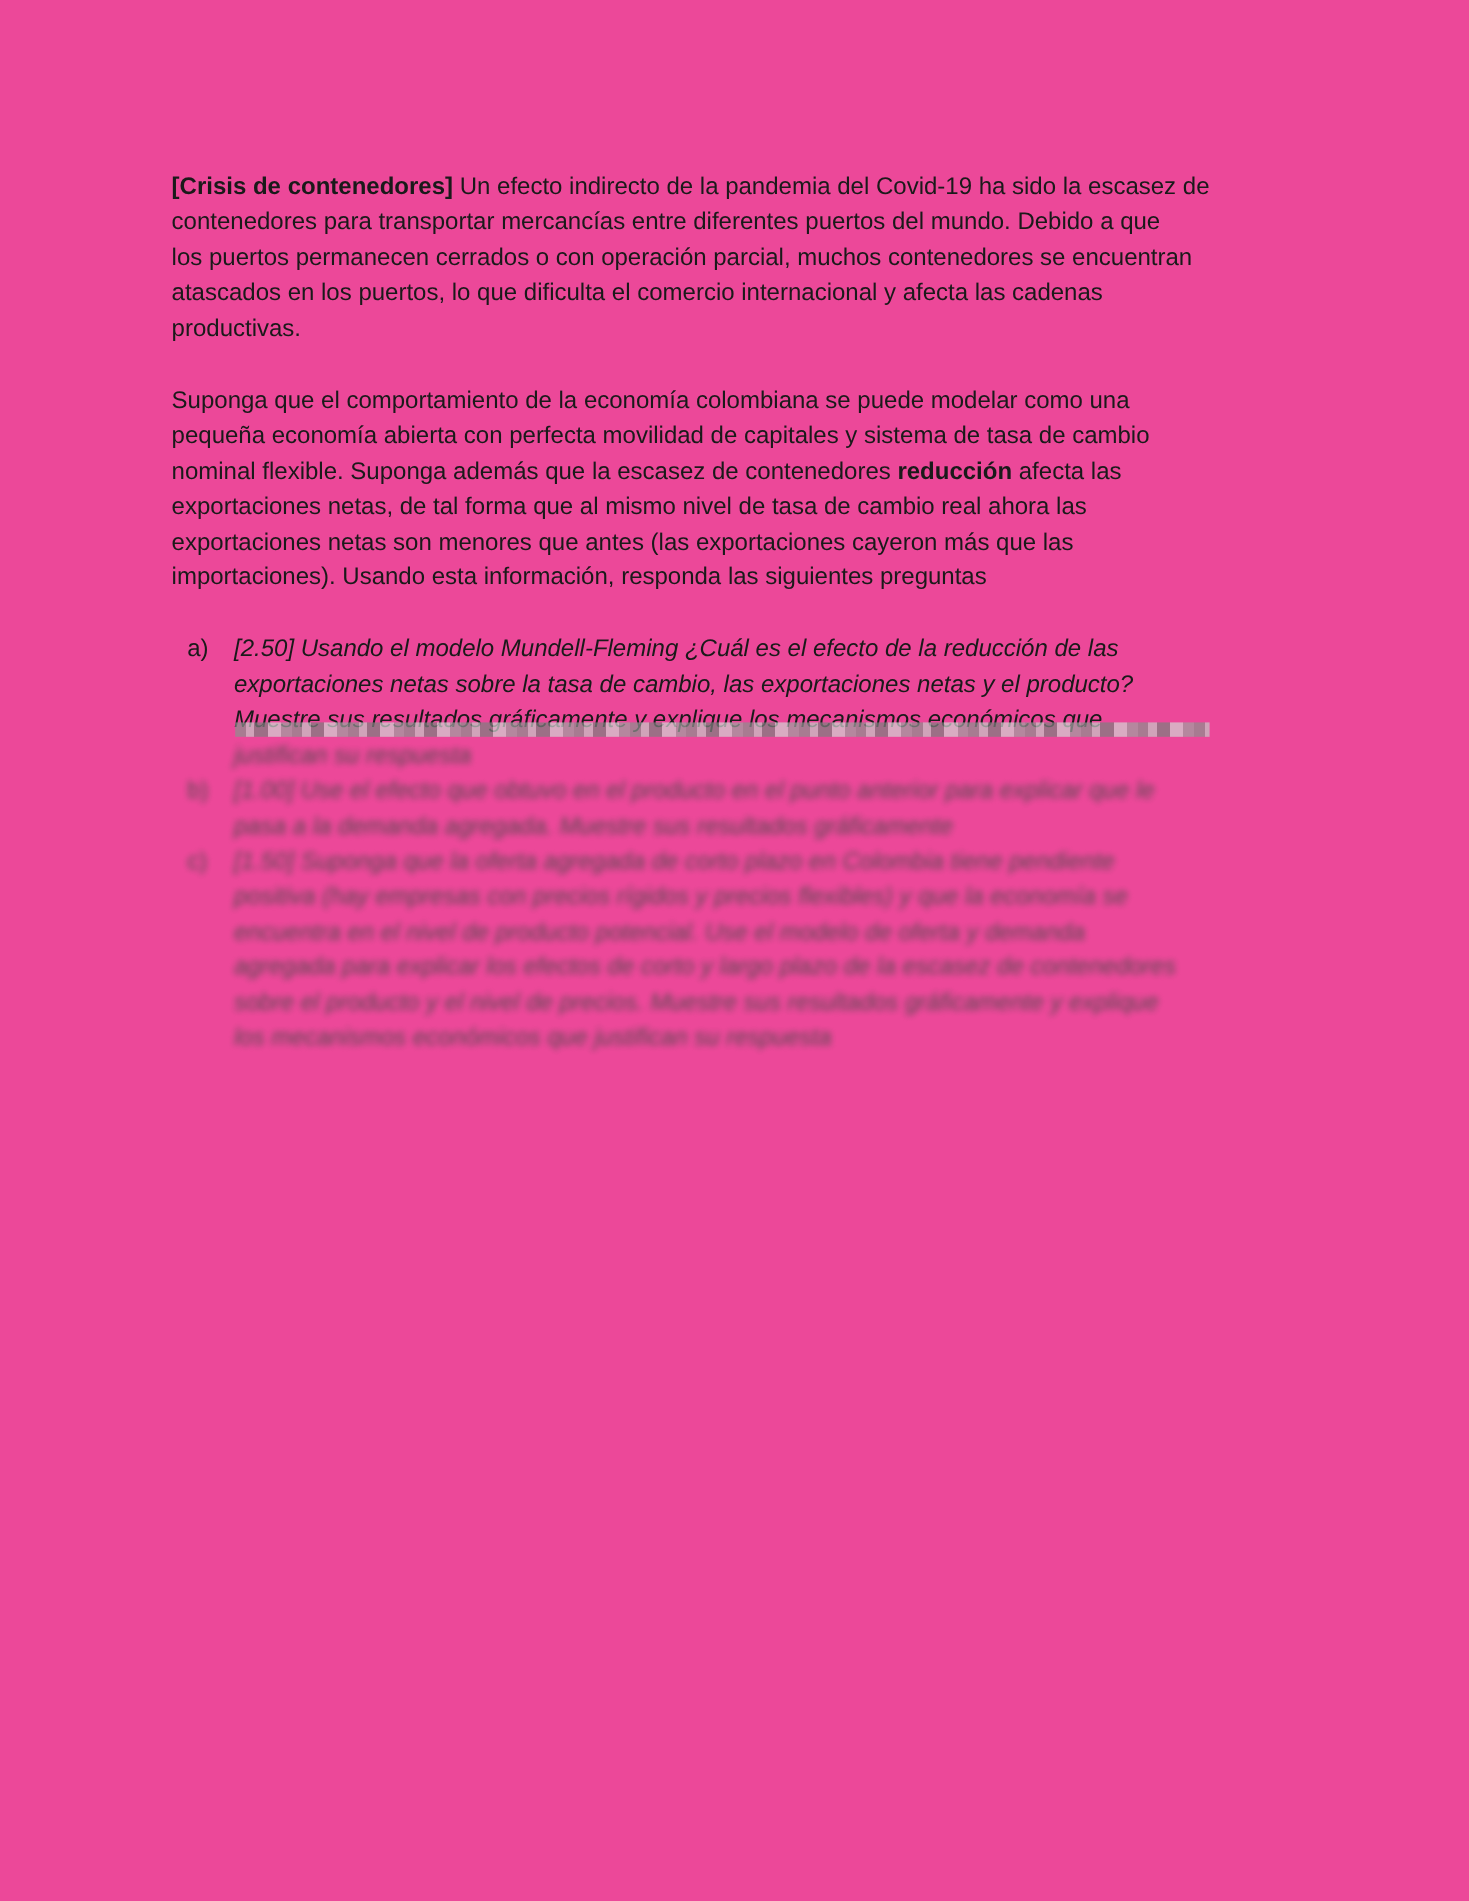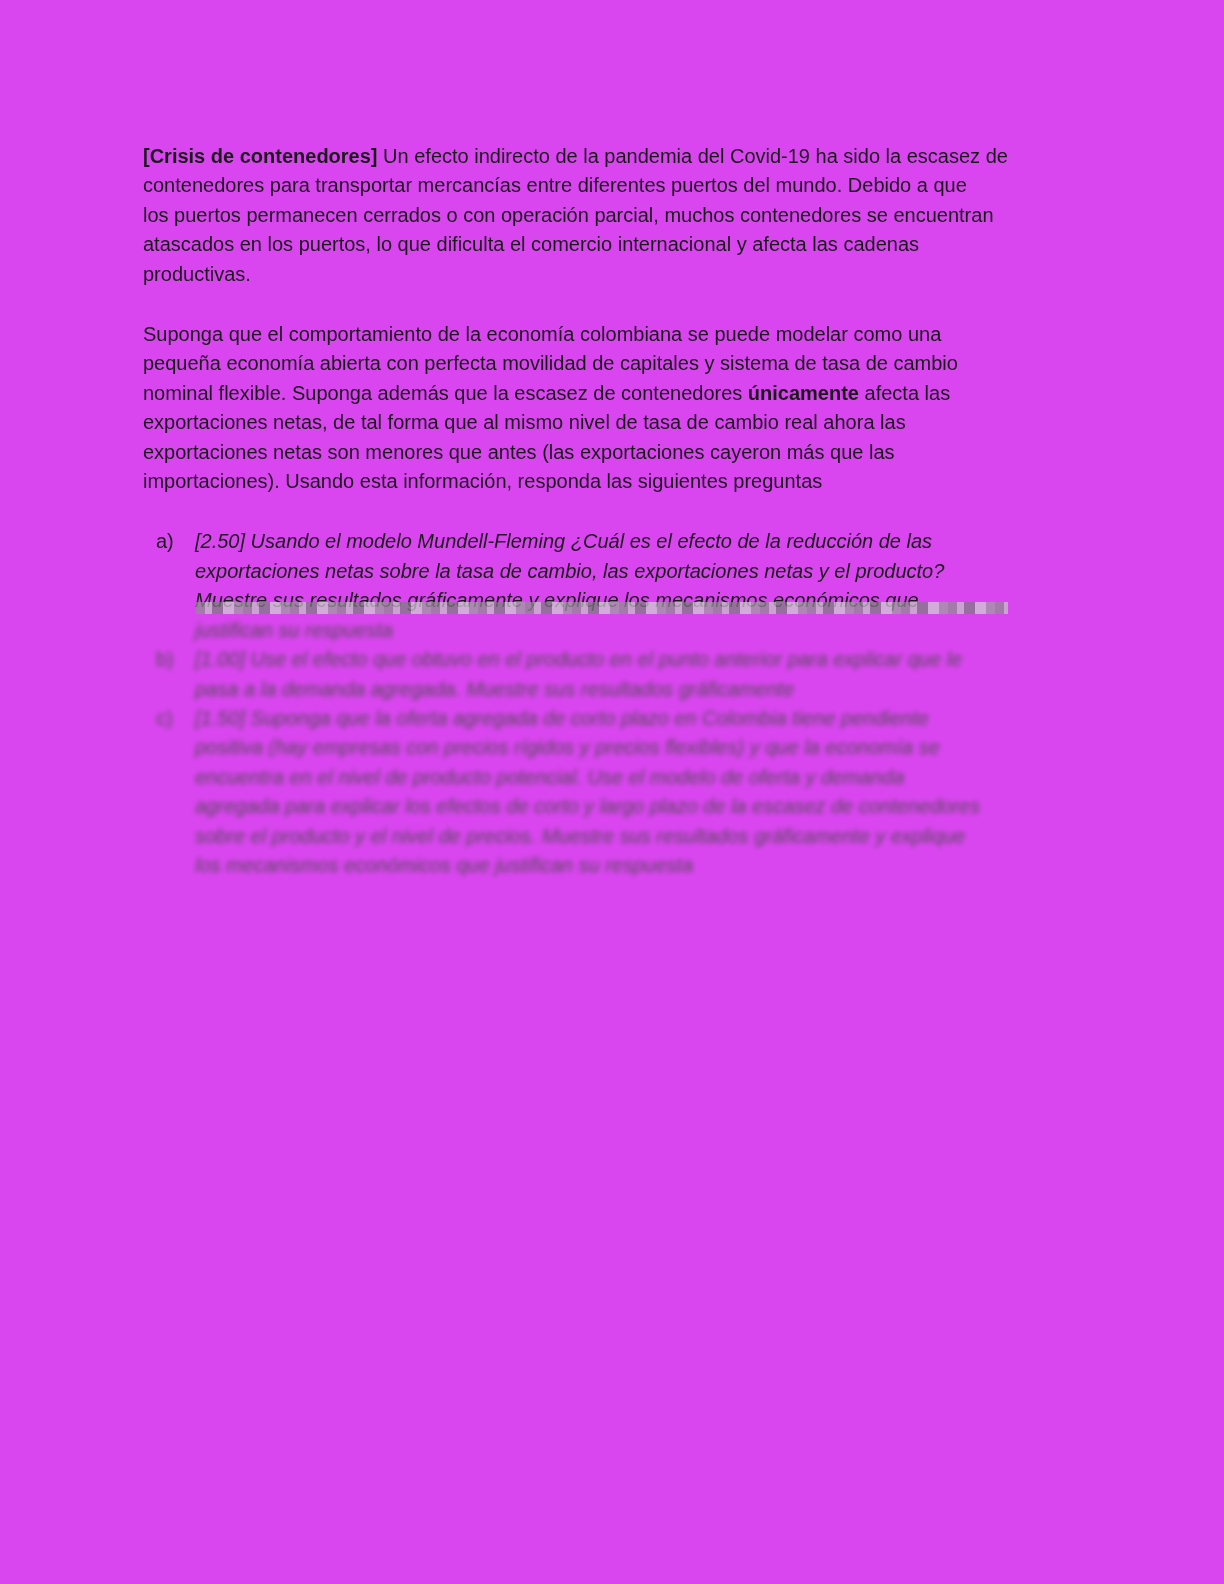--- a/index.html
+++ b/index.html
@@ -4,21 +4,21 @@
 <style>
   html, body {
     margin: 0;
     padding: 0;
     background: #ffffff;
   }
   .page {
     position: relative;
     width: 1224px;
     height: 1584px;
-    background: #d946ef;
+    background: #ec4899;
     overflow: hidden;
     font-family: "Liberation Sans", "DejaVu Sans", sans-serif;
     color: #1a1a1a;
   }
   .content {
     position: absolute;
     left: 143px;
     top: 142px;
     width: 945px;
     font-size: 20px;
@@ -79,21 +79,21 @@
   <div class="content">
 
     <p class="para"><strong>[Crisis de contenedores]</strong><span> Un efecto indirecto de la pandemia del Covid-19 ha sido la escasez de
 contenedores para transportar mercancías entre diferentes puertos del mundo. Debido a que
 los puertos permanecen cerrados o con operación parcial, muchos contenedores se encuentran
 atascados en los puertos, lo que dificulta el comercio internacional y afecta las cadenas
 productivas.</span></p>
 
     <p class="para"><span>Suponga que el comportamiento de la economía colombiana se puede modelar como una
 pequeña economía abierta con perfecta movilidad de capitales y sistema de tasa de cambio
-nominal flexible. Suponga además que la escasez de contenedores </span><strong>únicamente</strong><span> afecta las
+nominal flexible. Suponga además que la escasez de contenedores </span><strong>reducción</strong><span> afecta las
 exportaciones netas, de tal forma que al mismo nivel de tasa de cambio real ahora las
 exportaciones netas son menores que antes (las exportaciones cayeron más que las
 importaciones). Usando esta información, responda las siguientes preguntas</span></p>
 
     <ol class="qlist">
       <li class="qitem">
         <span class="qmarker">a)</span>
         <span class="qbody"><span>[2.50] Usando el modelo Mundell-Fleming ¿Cuál es el efecto de la reducción de las
 exportaciones netas sobre la tasa de cambio, las exportaciones netas y el producto?
 Muestre sus resultados gráficamente y explique los mecanismos económicos que</span><span class="blur-tail">

